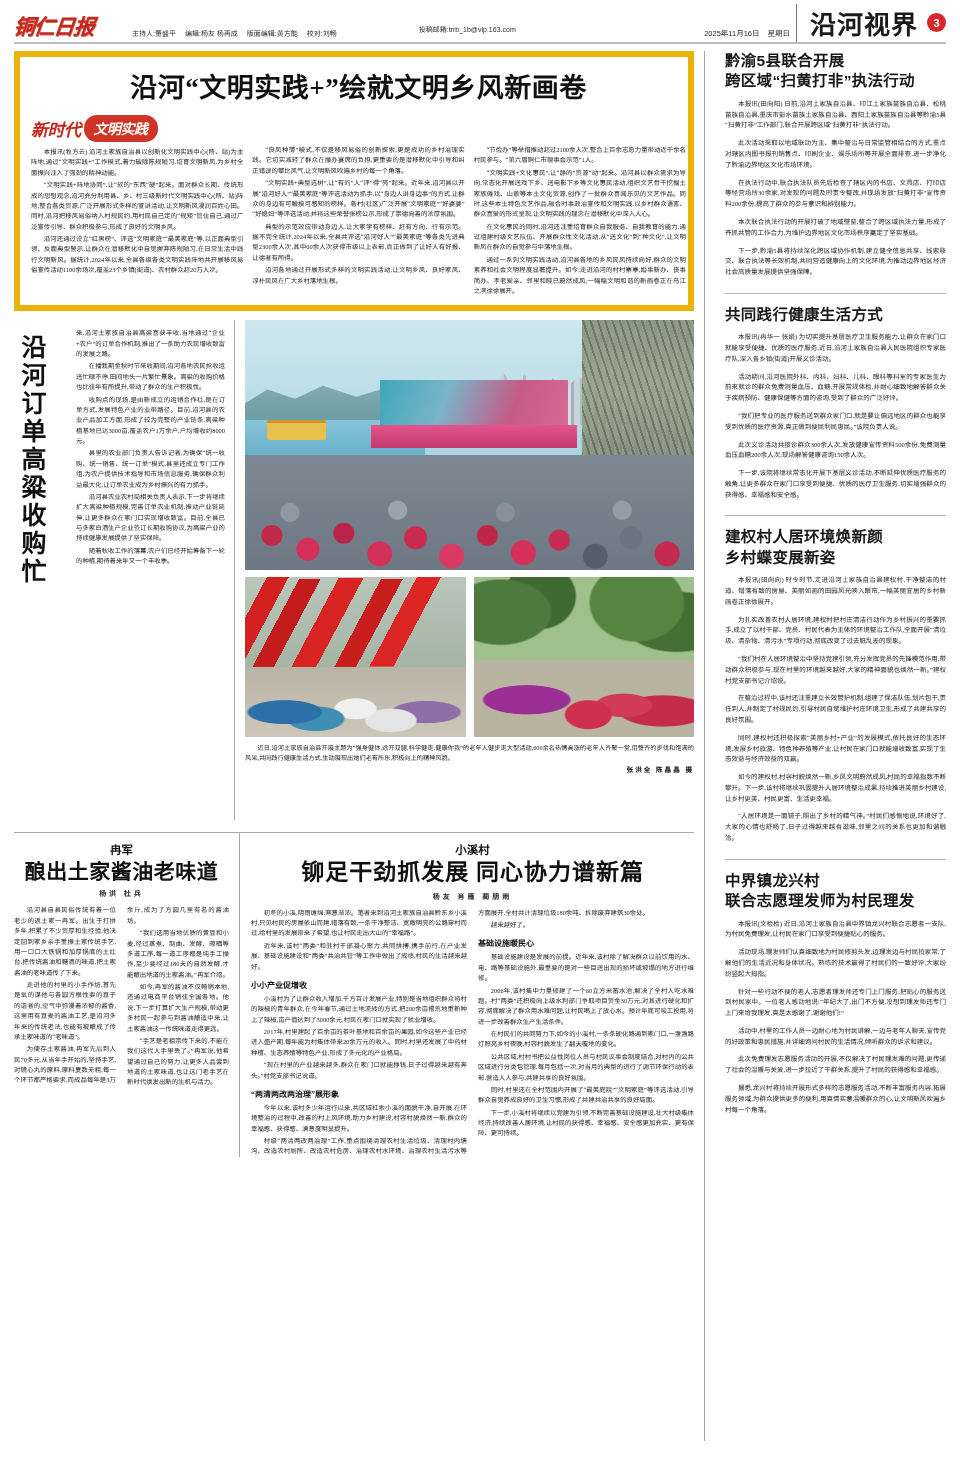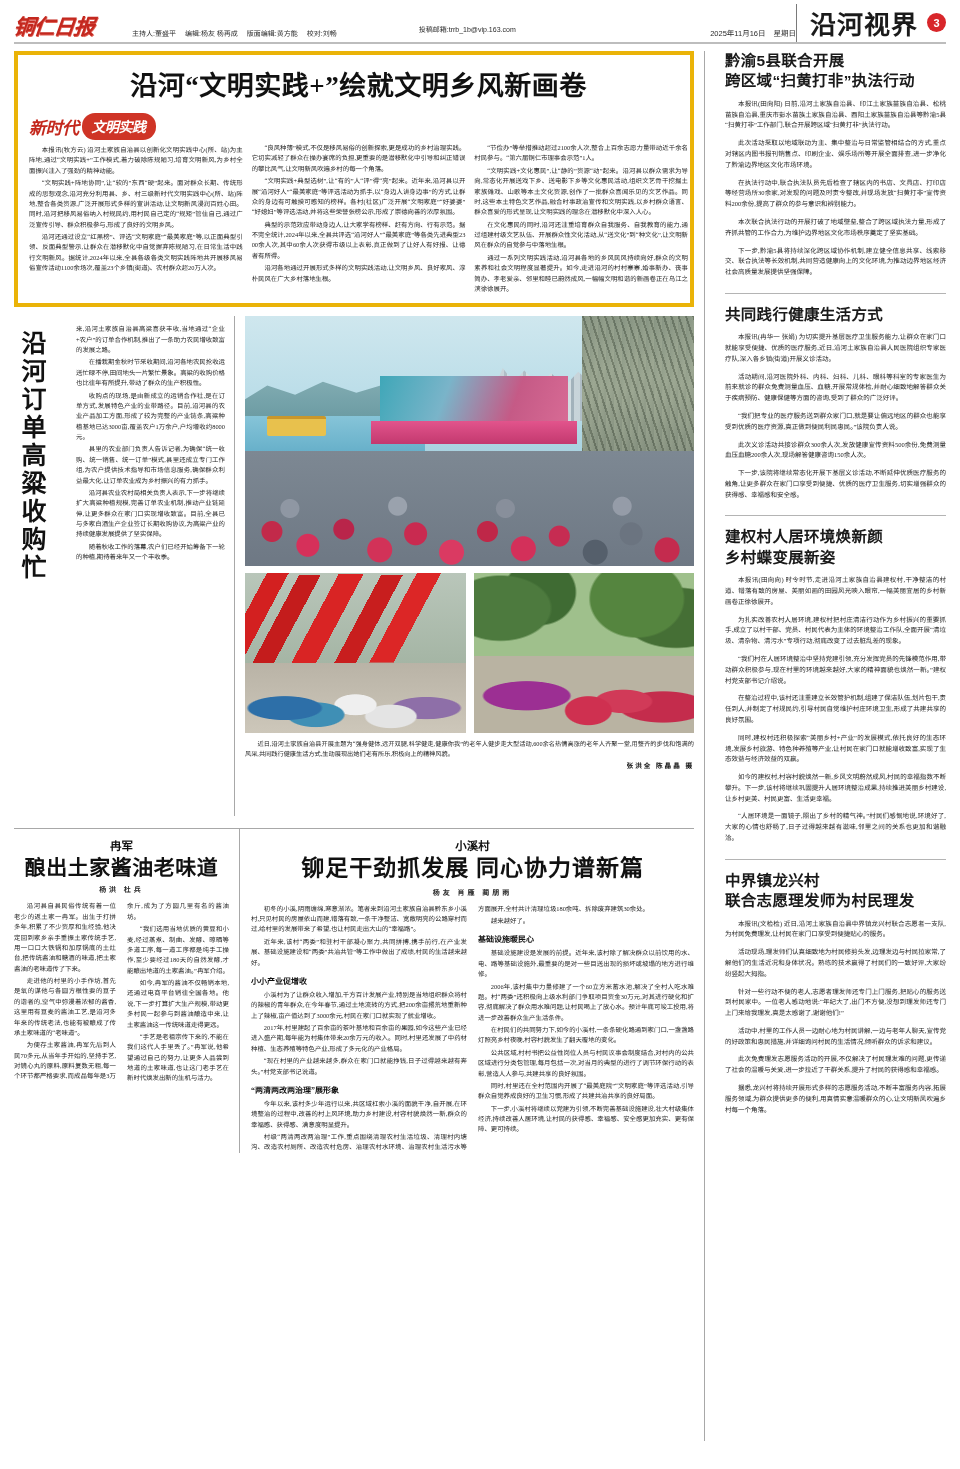--- a/index.html
+++ b/index.html
@@ -29,21 +29,21 @@
   }
   .credits {
     flex: 1; display: flex; align-items: flex-end;
     gap: 9px; font-size: 7px; color: #2b2b2b; padding-bottom: 4px;
     font-family: "Liberation Sans", sans-serif; white-space: nowrap;
   }
   .credits .spacer { flex: 0 0 64px; }
   .email { font-size: 7px; color: #2b2b2b; font-family: "Liberation Sans", sans-serif; padding-bottom: 4px; }
   .dateblk {
     font-size: 7.5px; color: #2b2b2b; padding-bottom: 4px;
-    margin-left: auto; margin-right: 0;
+    margin-left: auto; margin-right: 6px;
     font-family: "Liberation Sans", sans-serif; white-space: nowrap;
     display: flex; gap: 8px;
   }
   .sect-wrap {
     display: flex; align-items: center; gap: 9px;
     border-left: 1.5px solid #7a7a7a; padding-left: 13px; padding-bottom: 1px;
   }
   .section-title {
     font-size: 26px; font-weight: bold; letter-spacing: 1px;
     font-family: "Liberation Sans", sans-serif; color: #1a1a1a;
@@ -59,21 +59,21 @@
   
   .body-grid { display: flex; gap: 0; margin-top: 7px; height: 1390px; }
   .col-left { width: 690px; flex: 0 0 690px; padding-right: 10px; }
   .col-right {
     width: 242px; flex: 0 0 242px;
     border-left: 1px solid #a8a8a8; padding-left: 20px;
   }
 
   
   .feature {
-    border: 4px solid #eab308; padding: 9px 2px 7px 11px;
+    border: 6px solid #eab308; padding: 9px 2px 7px 11px;
   }
   .feature-headline {
     text-align: center; font-size: 27px; font-weight: bold;
     letter-spacing: 0.5px; color: #111;
     font-family: "Liberation Serif", serif; margin-bottom: 8px;
   }
   .badge-row { display: flex; align-items: flex-start; }
   .badge {
     flex: 0 0 158px; height: 30px; display: flex; align-items: center; gap: 3px;
   }

